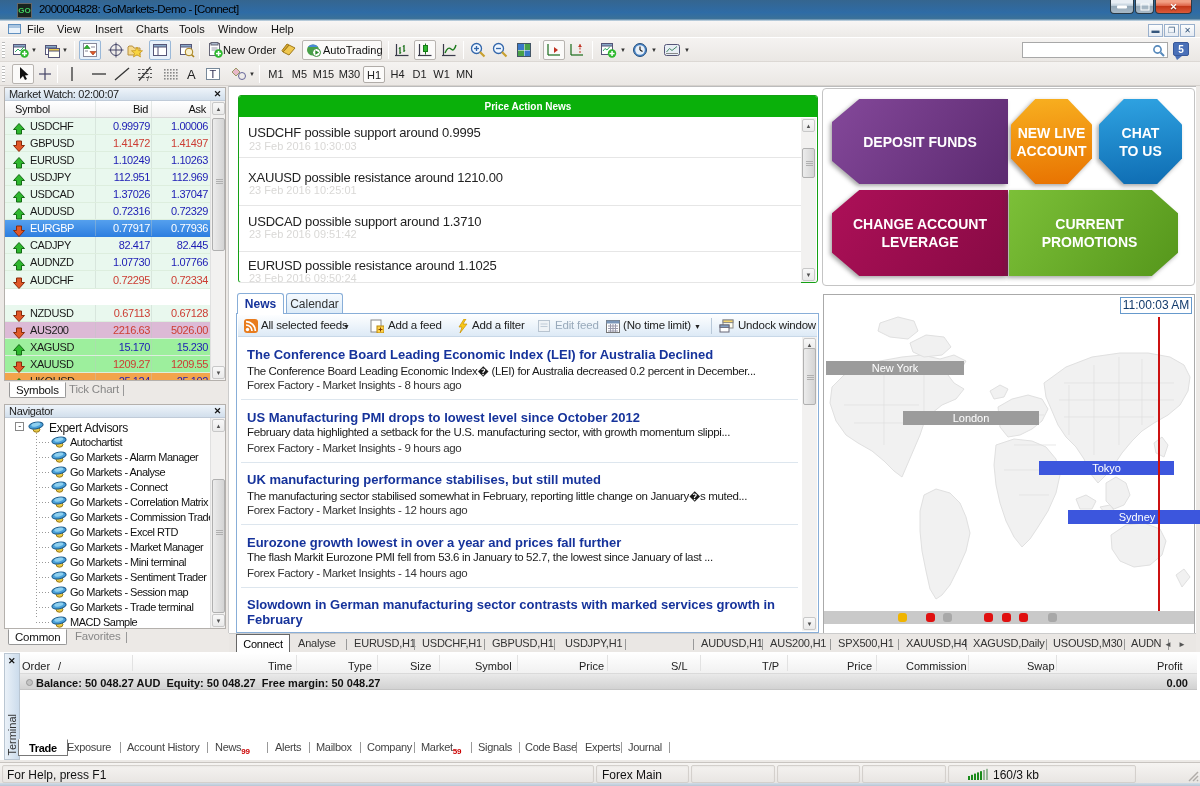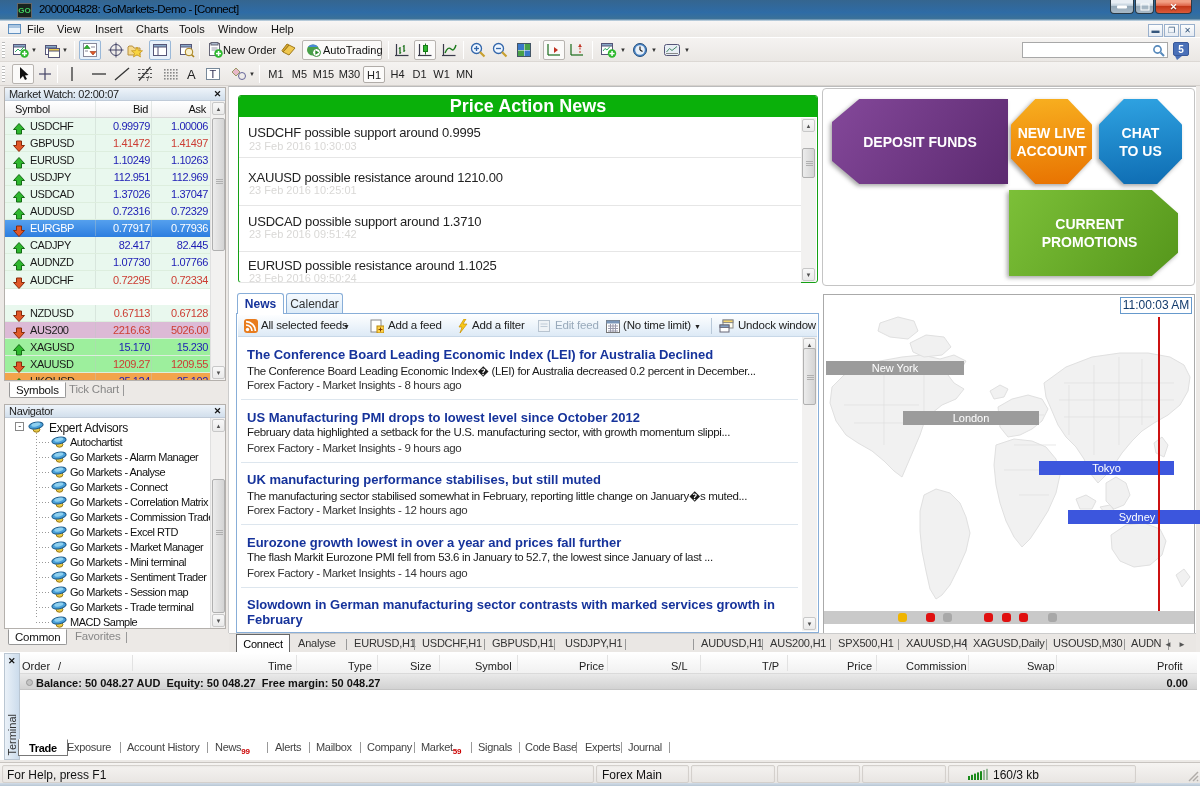--- a/index.html
+++ b/index.html
@@ -70,21 +70,21 @@
 #navigator { left:4px; top:404px; width:222px; height:225px; overflow:hidden; }
 .navitem { position:absolute; font-size:11px; letter-spacing:-0.5px; color:#111; white-space:nowrap; }
 .dotv { position:absolute; width:1px; background-image:repeating-linear-gradient(#999 0 1px,transparent 1px 3px); }
 .doth { position:absolute; height:1px; background-image:repeating-linear-gradient(90deg,#999 0 1px,transparent 1px 3px); }
 
 
 #mdi { left:228px; top:86px; width:968px; height:547px; background:#fff; border-left:1px solid #ccc; border-top:1px solid #bbb; }
 
 
 #pan { position:absolute; left:9px; top:8px; width:580px; height:188px; border:1px solid #14a014; border-radius:3px; background:#fff; }
-#pan-head { position:absolute; left:0; top:0; right:0; height:21px; background:#0ab00a; border-radius:2px 2px 0 0; color:#fff; font-weight:bold; font-size:18px; text-align:center; line-height:21px; }
+#pan-head { position:absolute; left:0; top:0; right:0; height:21px; background:#0ab00a; border-radius:2px 2px 0 0; color:#fff; font-weight:bold; font-size:10px; text-align:center; line-height:21px; }
 .panrow { position:absolute; left:0; width:562px; border-bottom:1px solid #e6e6e6; }
 .panrow .t1 { position:absolute; left:9px; font-size:13px; letter-spacing:-0.2px; color:#222; }
 .panrow .t2 { position:absolute; left:10px; font-size:11px; color:#d9d8d6; }
 
 
 #hexpanel { position:absolute; left:593px; top:1px; width:373px; height:198px; border:1px solid #c4c4c4; border-radius:4px; background:#fff; }
 .hex { position:absolute; color:#fff; font-weight:bold; text-align:center; filter:drop-shadow(-2px 2px 2px rgba(60,60,60,.45)); }
 .hexin { position:absolute; left:0; top:0; right:0; bottom:0; }
 .hex .ht { position:absolute; top:50%; transform:translateY(-50%); font-size:14px; line-height:18px; }
 
@@ -810,20 +810,25 @@
         </div>
       </div>
       <div class="hex" style="left:188px;top:10px;width:81px;height:85px;">
         <div class="hexin" style="background:linear-gradient(175deg,#f8b020,#e87200);clip-path:polygon(30% 0%, 70% 0%, 100% 30%, 100% 70%, 70% 100%, 30% 100%, 0% 70%, 0% 30%);padding-left:44px;">
           <div class="ht" style="left:0px;right:0px;">NEW LIVE<br>ACCOUNT</div>
         </div>
       </div>
       <div class="hex" style="left:276px;top:10px;width:83px;height:85px;">
         <div class="hexin" style="background:linear-gradient(175deg,#2fa3e2,#0e6cb2);clip-path:polygon(30% 0%, 70% 0%, 100% 30%, 100% 70%, 70% 100%, 30% 100%, 0% 70%, 0% 30%);">
           <div class="ht" style="left:0px;right:0px;">CHAT<br>TO US</div>
+        </div>
+      </div>
+      <div class="hex" style="left:9px;top:101px;width:176px;height:86px;">
+        <div class="hexin" style="background:linear-gradient(125deg,#ad1058,#870a44);clip-path:polygon(15.5% 0%, 100% 0%, 100% 100%, 15.5% 100%, 0% 73%, 0% 27%);">
+          <div class="ht" style="left:0px;right:0px;">CHANGE ACCOUNT<br>LEVERAGE</div>
         </div>
       </div>
       <div class="hex" style="left:186px;top:101px;width:169px;height:86px;">
         <div class="hexin" style="background:linear-gradient(125deg,#7cc038,#55961b);clip-path:polygon(0% 0%, 84.5% 0%, 100% 27%, 100% 73%, 84.5% 100%, 0% 100%);">
           <div class="ht" style="left:0px;right:8px;">CURRENT<br>PROMOTIONS</div>
         </div>
       </div>
     </div>
 
   <div id="newspanel">

